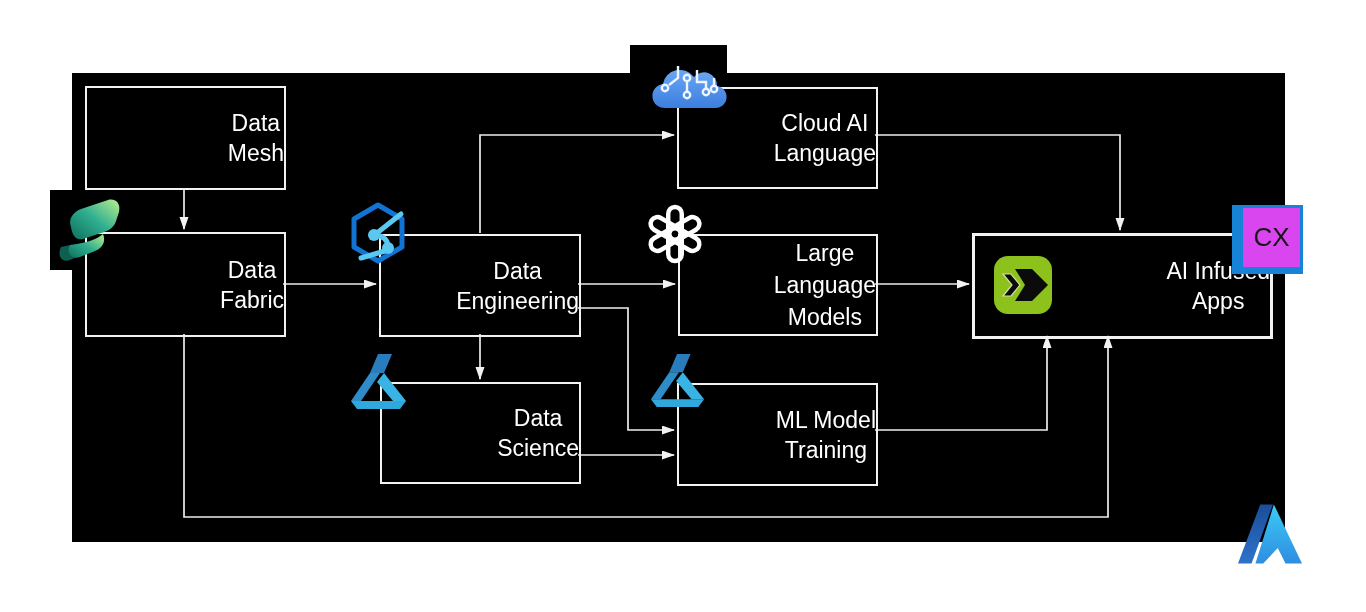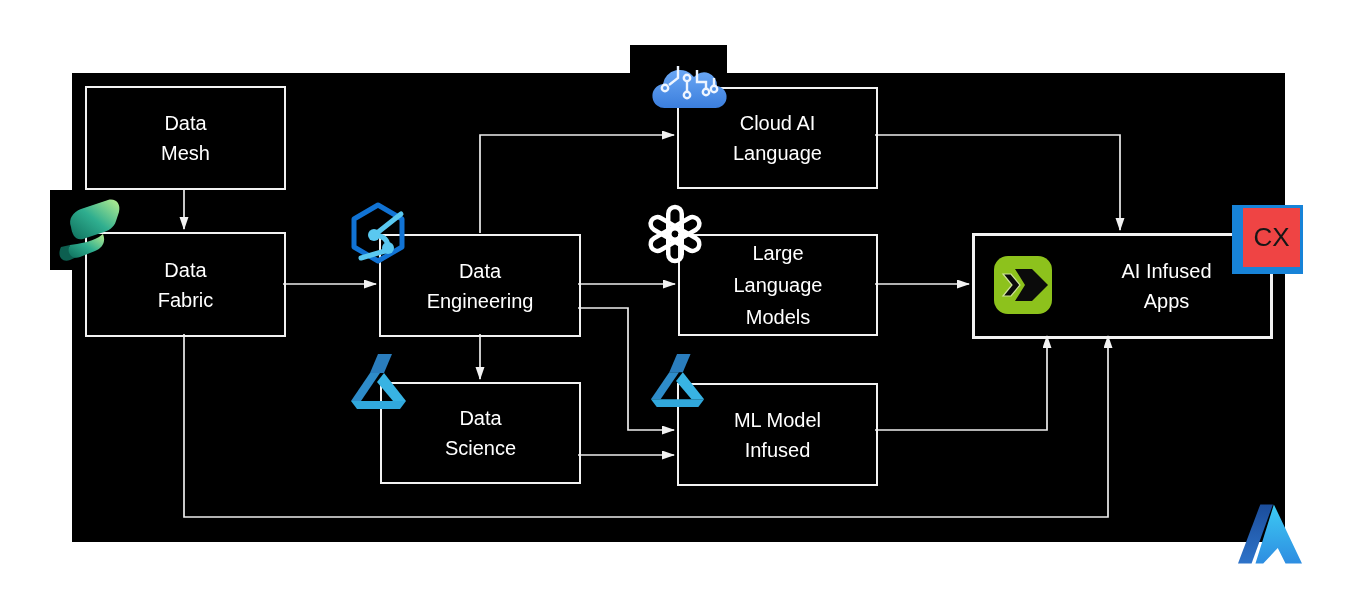--- a/index.html
+++ b/index.html
@@ -3,44 +3,44 @@
 <meta charset="utf-8">
 <style>
   html,body{margin:0;padding:0;background:#ffffff;font-family:"Liberation Sans",sans-serif;}
   .stage{position:relative;width:1366px;height:612px;background:#ffffff;overflow:hidden;}
   .canvas{position:absolute;left:72px;top:73px;width:1213px;height:469px;background:var(--canvas-bg,#000);}
   .patch{position:absolute;background:var(--canvas-bg,#000);}
   #patch-cloud{left:630px;top:45px;width:97px;height:40px;}
   #patch-fabric{left:50px;top:190px;width:44px;height:80px;}
   svg.edges{position:absolute;left:0;top:0;width:1366px;height:612px;pointer-events:none;}
   .edge{fill:none;stroke:var(--edge-color,#ededed);stroke-width:1.7px;}
-  .node{position:absolute;display:flex;align-items:center;justify-content:center;
+  .node{position:absolute;display:flex;align-items:center;justify-content:flex-end;
         border:2px solid var(--box-border,#f2f2f2);color:var(--box-text,#fff);
-        font-size:20px;line-height:30px;text-align:center;background:transparent;}
+        font-size:23px;line-height:30px;text-align:center;background:transparent;}
   .node span{white-space:pre-line;}
   #node-data-mesh{left:85px;top:86px;width:197px;height:100px;}
   #node-data-fabric{left:85px;top:232px;width:197px;height:101px;}
   #node-data-engineering{left:379px;top:234px;width:198px;height:99px;}
   #node-data-science{left:380px;top:382px;width:197px;height:98px;}
   #node-cloud-ai{left:677px;top:87px;width:197px;height:98px;}
   #node-llm{left:678px;top:234px;width:196px;height:98px;line-height:32px;}
   #node-ml-training{left:677px;top:383px;width:197px;height:99px;}
   #node-ai-apps{left:972px;top:233px;width:295px;height:100px;border-width:3px;}
   #node-ai-apps span{margin-left:88px;}
   .icon{position:absolute;}
   #icon-fabric{left:54px;top:197px;width:70px;height:68px;}
   #icon-synapse{left:347px;top:202px;width:62px;height:62px;}
   #icon-cloud{left:644px;top:58px;width:96px;height:52px;}
   #icon-openai{left:646px;top:204px;width:58px;height:60px;}
   #icon-ml1{left:349px;top:351px;width:60px;height:62px;}
   #icon-ml2{left:649px;top:351px;width:58px;height:60px;}
   #icon-apps{left:993px;top:255px;width:60px;height:60px;}
   #icon-azure{left:1238px;top:501px;width:64px;height:67px;}
   .cx{position:absolute;left:1232px;top:205px;width:71px;height:69px;background:var(--cx-blue,#1783d8);}
-  .cx-inner{position:absolute;left:11px;top:3px;width:57px;height:59px;background:#ef4444;
+  .cx-inner{position:absolute;left:11px;top:3px;width:57px;height:59px;background:#d946ef;
             display:flex;align-items:center;justify-content:center;font-size:26px;color:#161616;}
 </style>
 </head>
 <body>
 
 <div class="stage">
 
   <div class="canvas"></div>
   <div class="patch" id="patch-cloud"></div>
   <div class="patch" id="patch-fabric"></div>
@@ -84,21 +84,21 @@
     <span>Cloud AI
 Language</span>
   </div>
   <div class="node" id="node-llm">
     <span>Large
 Language
 Models</span>
   </div>
   <div class="node" id="node-ml-training">
     <span>ML Model
-Infused</span>
+Training</span>
   </div>
   <div class="node" id="node-ai-apps">
     <span>AI Infused
 Apps</span>
   </div>
 
   <div class="icon" id="icon-fabric">
     <svg width="70" height="68" viewBox="0 0 70 68">
       <defs>
         <linearGradient id="gFab" x1="0" y1="1" x2="1" y2="0">

